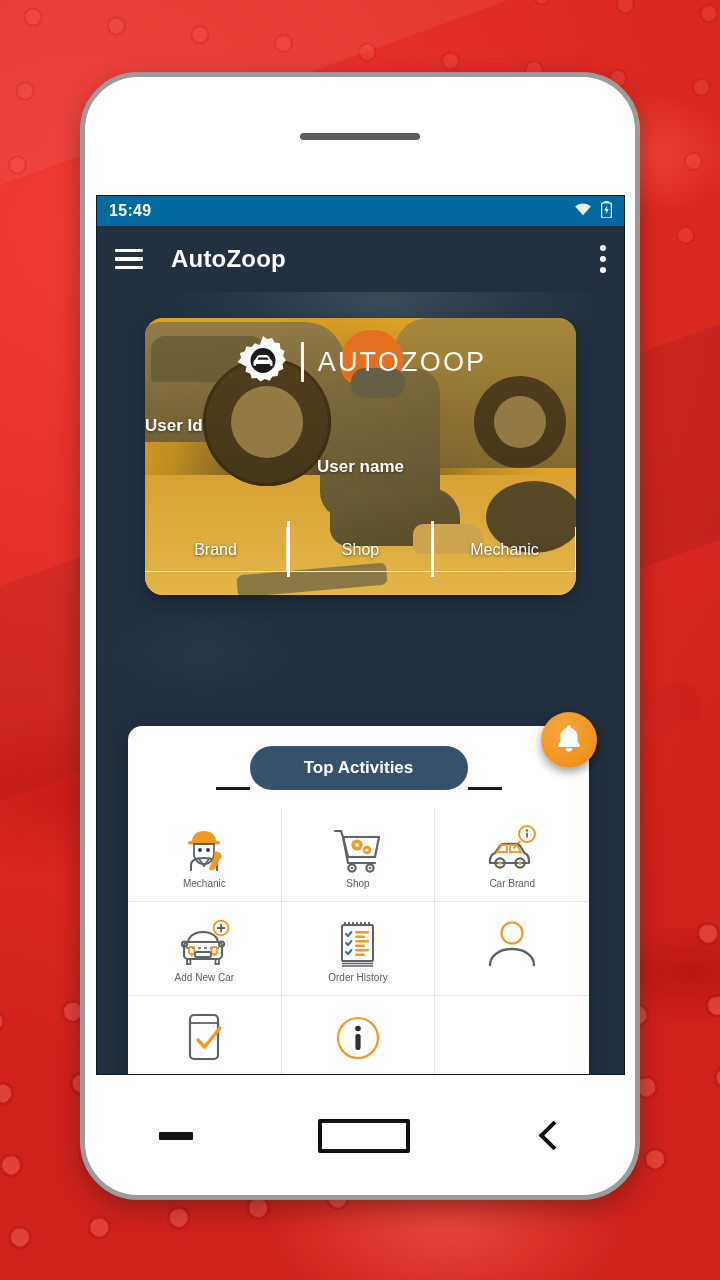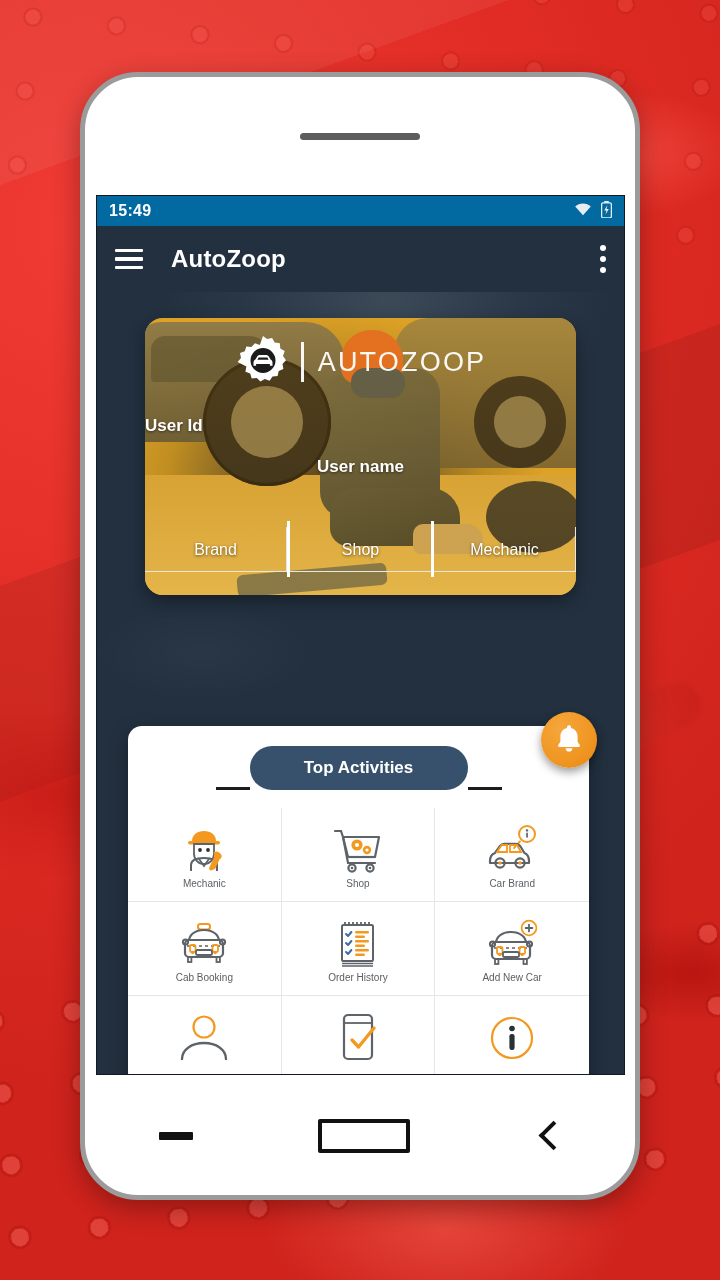--- a/index.html
+++ b/index.html
@@ -376,39 +376,41 @@
               <path d="M26 20h7l4 7H26z" fill="none" stroke="#f3991f" stroke-width="1.8"></path>
               <circle cx="16" cy="38" r="4.6" fill="none" stroke="#5d6368" stroke-width="2.2"></circle>
               <circle cx="36" cy="38" r="4.6" fill="none" stroke="#5d6368" stroke-width="2.2"></circle>
               <circle cx="16" cy="38" r="1.8" fill="#f3991f"></circle>
               <circle cx="36" cy="38" r="1.8" fill="#f3991f"></circle>
             </svg>
           </div>
           <div class="lbl">Car Brand</div>
         </div>
 
-        <div class="cell">
-          <div class="ico">
-            <svg width="54" height="50" viewBox="0 0 54 50">
-              <rect x="21" y="5" width="12" height="5.5" rx="2.4" fill="none" stroke="#f3991f" stroke-width="2"></rect>
-              <path d="M12 22c0-6 6-11 15-11s15 5 15 11" fill="none" stroke="#5d6368" stroke-width="2.2"></path>
-              <rect x="8" y="21" width="38" height="17" rx="4" fill="none" stroke="#5d6368" stroke-width="2.2"></rect>
-              <path d="M10 27h34" stroke="#5d6368" stroke-width="1.6" stroke-dasharray="3 3"></path>
-              <rect x="13" y="26" width="5.5" height="7" rx="1.4" fill="none" stroke="#f3991f" stroke-width="1.8"></rect>
-              <rect x="35.5" y="26" width="5.5" height="7" rx="1.4" fill="none" stroke="#f3991f" stroke-width="1.8"></rect>
-              <circle cx="15.7" cy="33.5" r="1.7" fill="#f3991f"></circle>
-              <circle cx="38.2" cy="33.5" r="1.7" fill="#f3991f"></circle>
-              <rect x="19" y="31" width="16" height="5" rx="1.6" fill="none" stroke="#5d6368" stroke-width="1.8"></rect>
-              <circle cx="8.5" cy="23" r="2.6" fill="none" stroke="#5d6368" stroke-width="2"></circle>
-              <circle cx="45.5" cy="23" r="2.6" fill="none" stroke="#5d6368" stroke-width="2"></circle>
-              <rect x="11" y="38" width="3.4" height="5" fill="none" stroke="#5d6368" stroke-width="1.8"></rect>
-              <rect x="39.5" y="38" width="3.4" height="5" fill="none" stroke="#5d6368" stroke-width="1.8"></rect>
-            </svg>
-          </div>
-          <div class="lbl">Cab Booking</div>
+
+        <div class="cell">
+          <div class="ico">
+            <svg width="56" height="50" viewBox="0 0 56 50">
+              <circle cx="45" cy="9" r="7.4" fill="none" stroke="#f3991f" stroke-width="1.8"></circle>
+              <path d="M45 5.6v6.8M41.6 9h6.8" stroke="#5d6368" stroke-width="1.8" stroke-linecap="round"></path>
+              <path d="M12 24c0-6 6-11 15-11s15 5 15 11" fill="none" stroke="#5d6368" stroke-width="2.2"></path>
+              <rect x="8" y="23" width="38" height="17" rx="4" fill="none" stroke="#5d6368" stroke-width="2.2"></rect>
+              <path d="M10 29h34" stroke="#5d6368" stroke-width="1.6" stroke-dasharray="3 3"></path>
+              <rect x="13" y="28" width="5.5" height="7" rx="1.4" fill="none" stroke="#f3991f" stroke-width="1.8"></rect>
+              <rect x="35.5" y="28" width="5.5" height="7" rx="1.4" fill="none" stroke="#f3991f" stroke-width="1.8"></rect>
+              <circle cx="15.7" cy="35.5" r="1.7" fill="#f3991f"></circle>
+              <circle cx="38.2" cy="35.5" r="1.7" fill="#f3991f"></circle>
+              <rect x="19" y="33" width="16" height="5" rx="1.6" fill="none" stroke="#5d6368" stroke-width="1.8"></rect>
+              <circle cx="8.5" cy="25" r="2.6" fill="none" stroke="#5d6368" stroke-width="2"></circle>
+              <circle cx="45.5" cy="25" r="2.6" fill="none" stroke="#5d6368" stroke-width="2"></circle>
+              <rect x="11" y="40" width="3.4" height="5" fill="none" stroke="#5d6368" stroke-width="1.8"></rect>
+              <rect x="39.5" y="40" width="3.4" height="5" fill="none" stroke="#5d6368" stroke-width="1.8"></rect>
+            </svg>
+          </div>
+          <div class="lbl">Add New Car</div>
         </div>
 
         <div class="cell">
           <div class="ico">
             <svg width="50" height="52" viewBox="0 0 50 52">
               <g stroke="#5d6368" stroke-width="1.8" fill="none">
                 <path d="M12 4v5M16 4v5M20 4v5M24 4v5M28 4v5M32 4v5M36 4v5"></path>
               </g>
               <rect x="9" y="7" width="31" height="36" rx="1.5" fill="#fff" stroke="#5d6368" stroke-width="2"></rect>
               <path d="M9 43h31M9 45.5h31M9 48h31" stroke="#5d6368" stroke-width="1.6"></path>
@@ -425,42 +427,20 @@
                 <rect x="22" y="31" width="14" height="2.6" rx="1.3"></rect>
                 <rect x="22" y="35.5" width="10" height="2.6" rx="1.3"></rect>
               </g>
             </svg>
           </div>
           <div class="lbl">Order History</div>
         </div>
 
         <div class="cell">
           <div class="ico">
-            <svg width="56" height="50" viewBox="0 0 56 50">
-              <circle cx="45" cy="9" r="7.4" fill="none" stroke="#f3991f" stroke-width="1.8"></circle>
-              <path d="M45 5.6v6.8M41.6 9h6.8" stroke="#5d6368" stroke-width="1.8" stroke-linecap="round"></path>
-              <path d="M12 24c0-6 6-11 15-11s15 5 15 11" fill="none" stroke="#5d6368" stroke-width="2.2"></path>
-              <rect x="8" y="23" width="38" height="17" rx="4" fill="none" stroke="#5d6368" stroke-width="2.2"></rect>
-              <path d="M10 29h34" stroke="#5d6368" stroke-width="1.6" stroke-dasharray="3 3"></path>
-              <rect x="13" y="28" width="5.5" height="7" rx="1.4" fill="none" stroke="#f3991f" stroke-width="1.8"></rect>
-              <rect x="35.5" y="28" width="5.5" height="7" rx="1.4" fill="none" stroke="#f3991f" stroke-width="1.8"></rect>
-              <circle cx="15.7" cy="35.5" r="1.7" fill="#f3991f"></circle>
-              <circle cx="38.2" cy="35.5" r="1.7" fill="#f3991f"></circle>
-              <rect x="19" y="33" width="16" height="5" rx="1.6" fill="none" stroke="#5d6368" stroke-width="1.8"></rect>
-              <circle cx="8.5" cy="25" r="2.6" fill="none" stroke="#5d6368" stroke-width="2"></circle>
-              <circle cx="45.5" cy="25" r="2.6" fill="none" stroke="#5d6368" stroke-width="2"></circle>
-              <rect x="11" y="40" width="3.4" height="5" fill="none" stroke="#5d6368" stroke-width="1.8"></rect>
-              <rect x="39.5" y="40" width="3.4" height="5" fill="none" stroke="#5d6368" stroke-width="1.8"></rect>
-            </svg>
-          </div>
-          <div class="lbl">Add New Car</div>
-        </div>
-
-        <div class="cell">
-          <div class="ico">
             <svg width="54" height="50" viewBox="0 0 54 50">
               <circle cx="27" cy="14" r="10.5" fill="none" stroke="#f3991f" stroke-width="2.2"></circle>
               <path d="M5 46c0-9.5 9.8-16 22-16s22 6.5 22 16" fill="none" stroke="#5d6368" stroke-width="2.4" stroke-linecap="round"></path>
             </svg>
           </div>
 
         </div>
 
         <div class="cell">
           <div class="ico">

